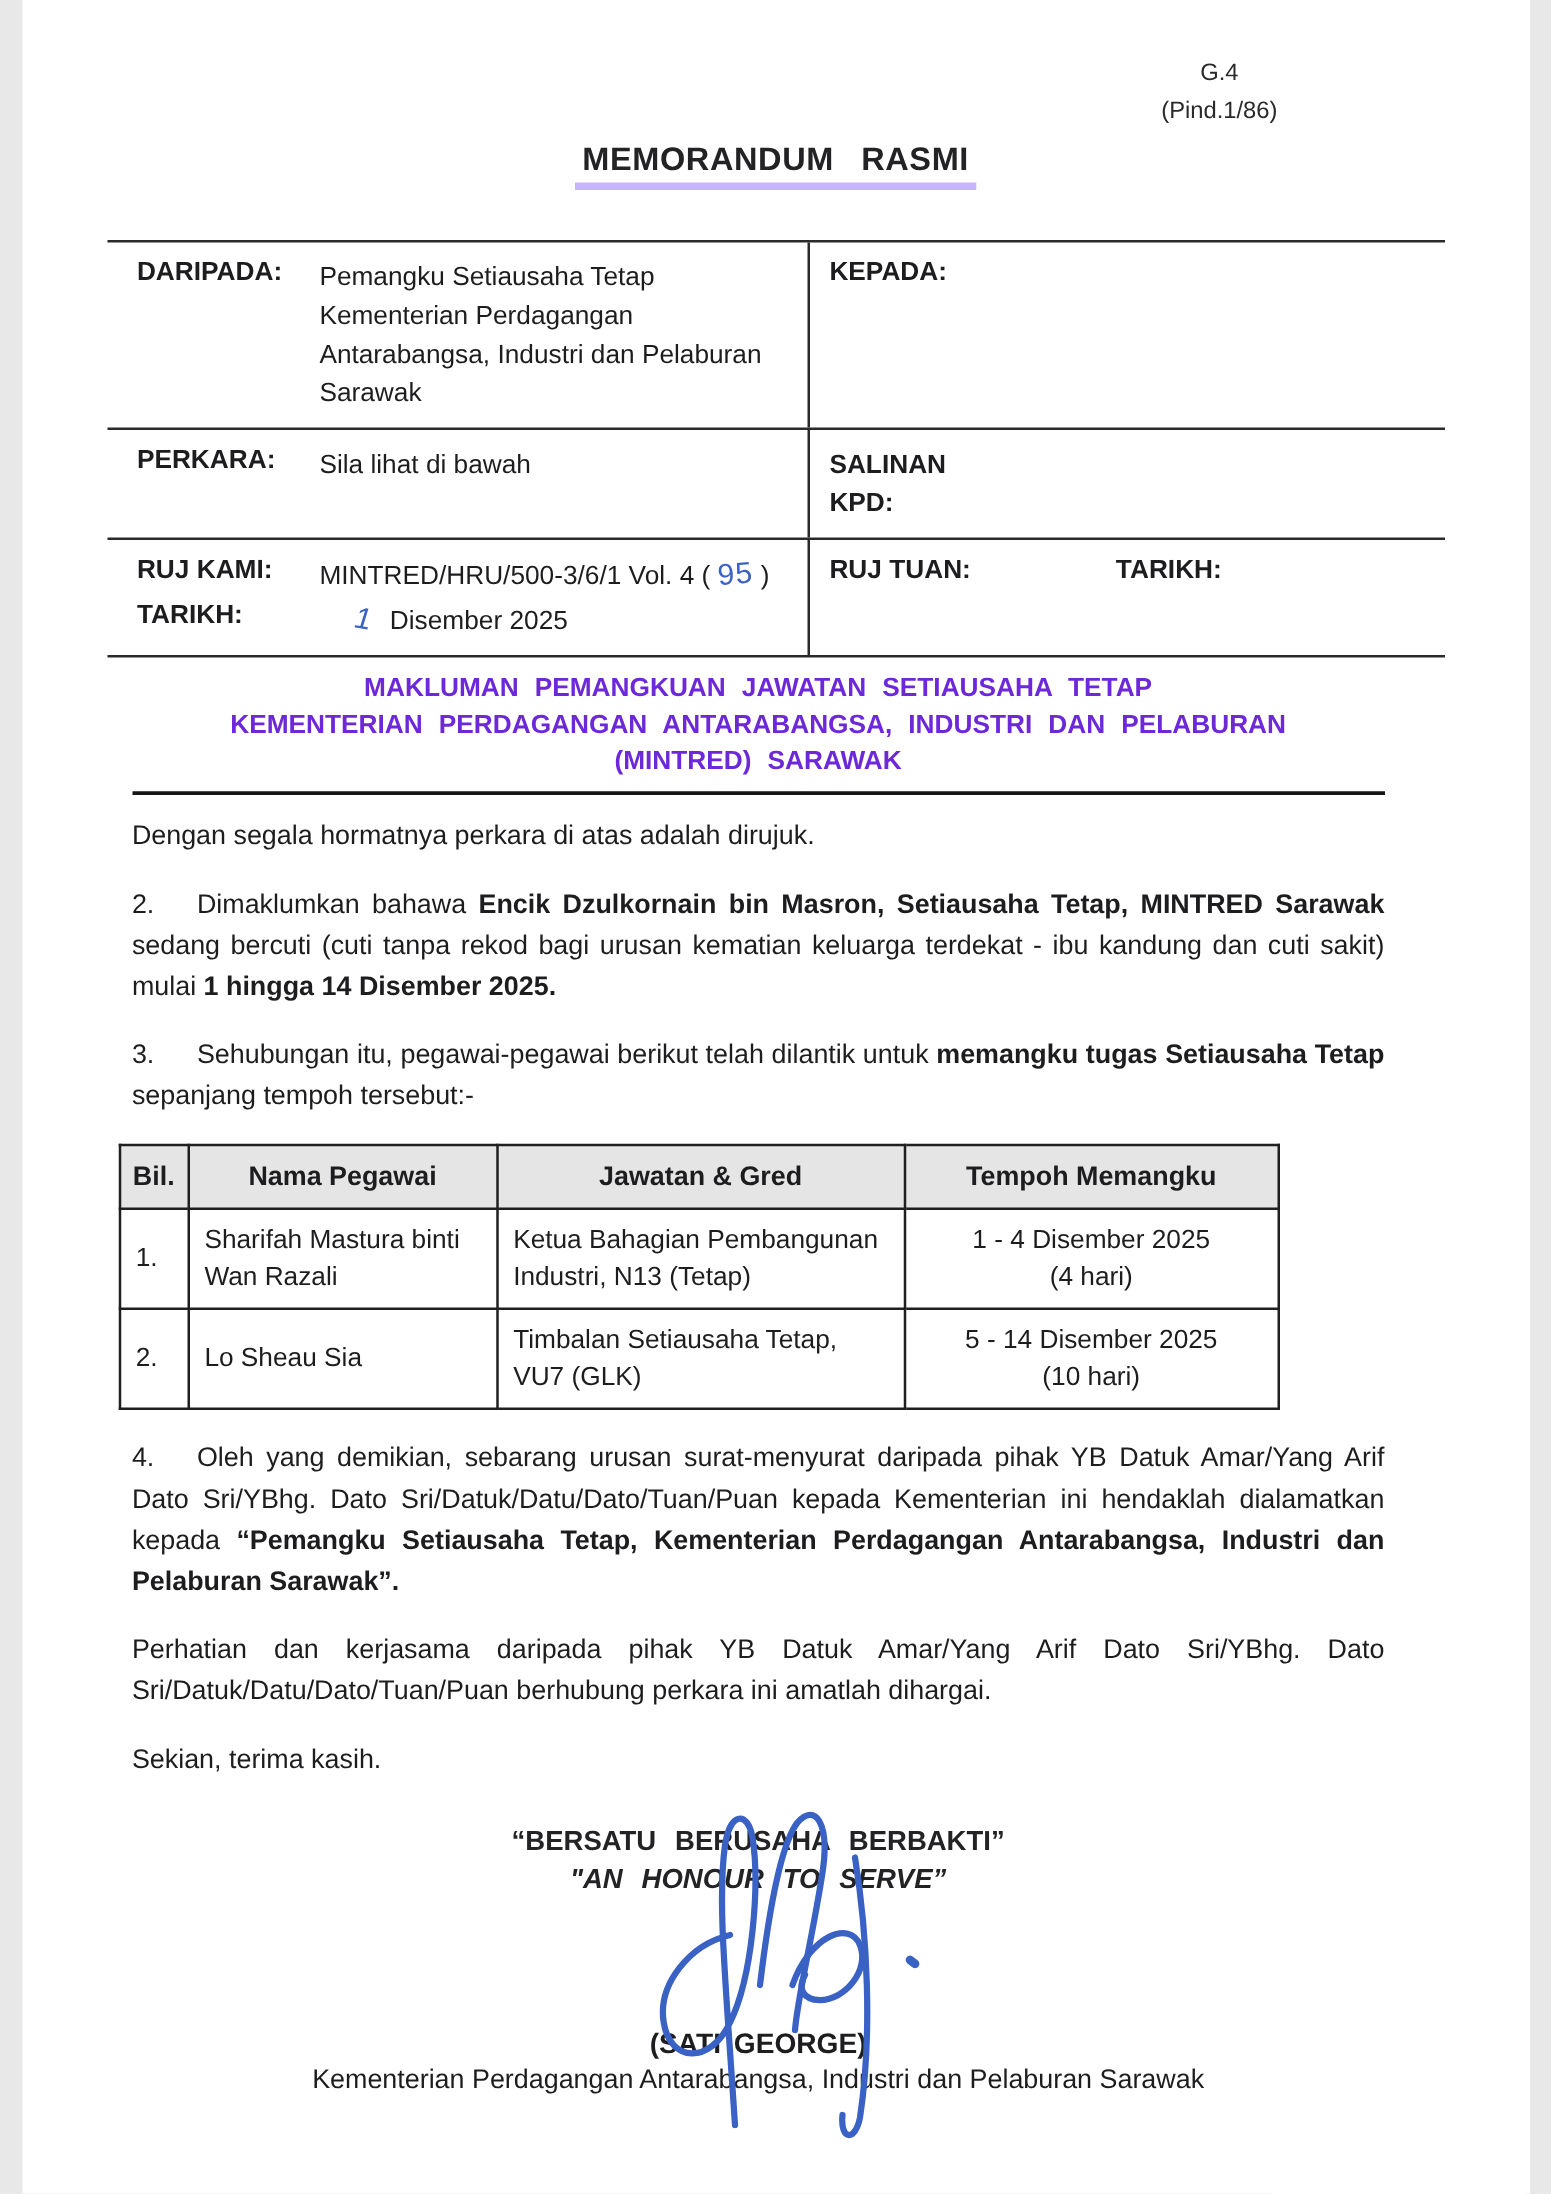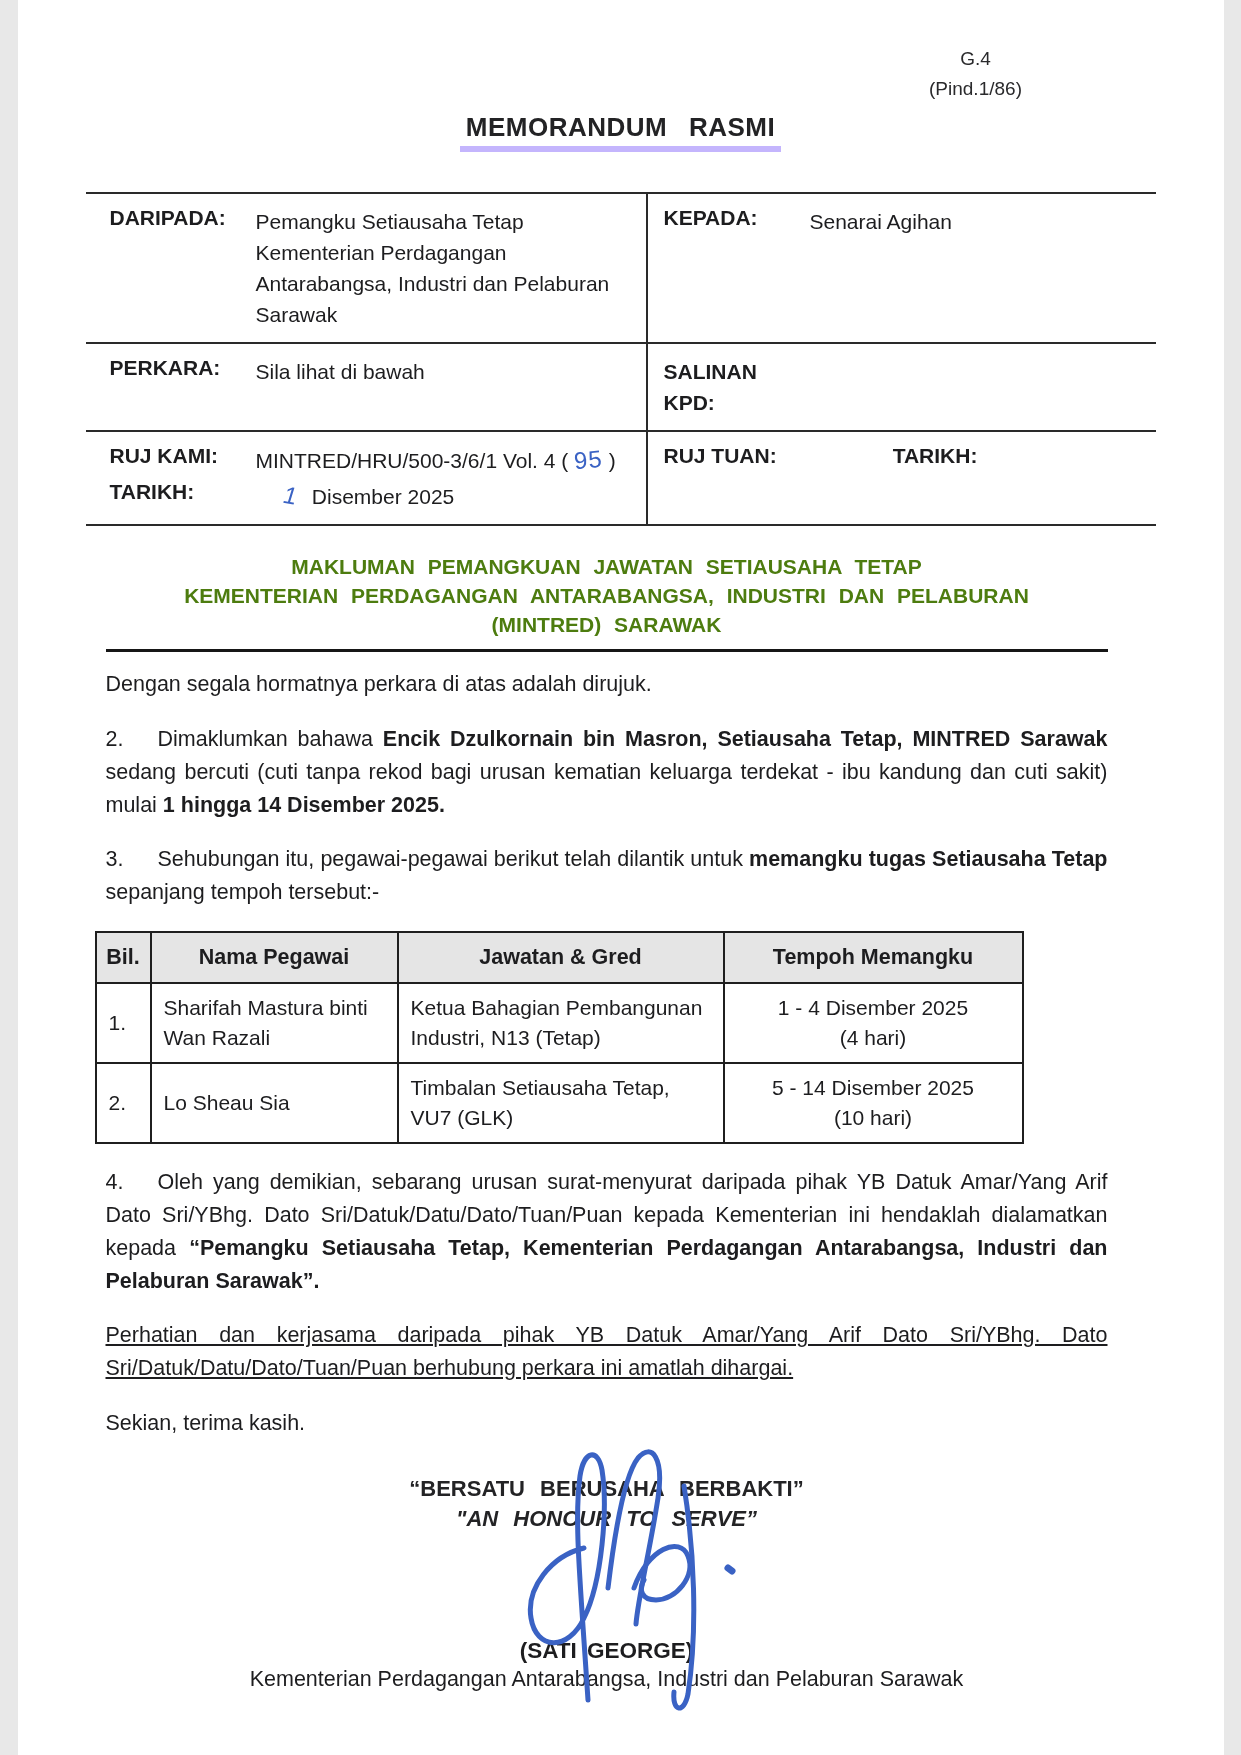--- a/index.html
+++ b/index.html
@@ -47,22 +47,22 @@
   .hand{
     color:#3a62c4;font-size:24px;font-weight:400;display:inline-block;
     transform:rotate(-5deg);letter-spacing:1px;
   }
   .hand.one{transform:rotate(9deg) skewX(-8deg);margin-left:28px;margin-right:14px;}
   .tarikh2{margin-left:116px;}
 
   
   .content{margin:0 116px 0 88px;}
   .subject{
-    margin-top:26px;text-align:center;font-weight:bold;font-size:21px;
-    line-height:29px;word-spacing:7px;color:#4d7c0f;
+    margin-top:10px;text-align:center;font-weight:bold;font-size:21px;
+    line-height:29px;word-spacing:7px;color:#6d28d9;
     border-bottom:3.5px solid #161616;padding-bottom:10px;
   }
 
   
   .para{margin-top:18px;font-size:21.5px;line-height:33px;text-align:justify;color:#1d1d1f;}
   .para.first{margin-top:16px;text-align:left;}
   .pnum{display:inline-block;min-width:52px;}
 
   
   .officers{
@@ -111,21 +111,20 @@
           <span class="lbl">DARIPADA:</span>
           <span class="val">Pemangku Setiausaha Tetap
 Kementerian Perdagangan
 Antarabangsa, Industri dan Pelaburan
 Sarawak</span>
         </div>
       </div>
       <div class="hdr-cell right">
         <div class="lv">
           <span class="lbl">KEPADA:</span>
-          <span class="val">Senarai Agihan</span>
         </div>
       </div>
     </div>
     <div class="hdr-row row2">
       <div class="hdr-cell">
         <div class="lv">
           <span class="lbl">PERKARA:</span>
           <span class="val">Sila lihat di bawah</span>
         </div>
       </div>
@@ -198,21 +197,21 @@
         <td class="center">5 - 14 Disember 2025
 (10 hari)</td>
       </tr>
     </tbody>
   </table>
 
   <div class="content">
 
     <p class="para" style="margin-top:22px;"><span class="pnum">4.</span><span>Oleh yang demikian, sebarang urusan surat-menyurat daripada pihak YB Datuk Amar/Yang Arif Dato Sri/YBhg. Dato Sri/Datuk/Datu/Dato/Tuan/Puan kepada Kementerian ini hendaklah dialamatkan kepada </span><b>“Pemangku Setiausaha Tetap, Kementerian Perdagangan Antarabangsa, Industri dan Pelaburan Sarawak”.</b></p>
 
-    <p class="para" style="text-decoration:underline;"><span>Perhatian dan kerjasama daripada pihak YB Datuk Amar/Yang Arif Dato Sri/YBhg. Dato Sri/Datuk/Datu/Dato/Tuan/Puan berhubung perkara ini amatlah dihargai.</span></p>
+    <p class="para" style=""><span>Perhatian dan kerjasama daripada pihak YB Datuk Amar/Yang Arif Dato Sri/YBhg. Dato Sri/Datuk/Datu/Dato/Tuan/Puan berhubung perkara ini amatlah dihargai.</span></p>
 
     <p class="para first" style="margin-top:14px;"><span>Sekian, terima kasih.</span></p>
 
     <div class="motto">“BERSATU BERUSAHA BERBAKTI”</div>
     <div class="motto2">"AN HONOUR TO SERVE”</div>
 
     <div class="sig-name">(SATI GEORGE)</div>
     <div class="sig-line">Kementerian Perdagangan Antarabangsa, Industri dan Pelaburan Sarawak</div>
 
   </div>

